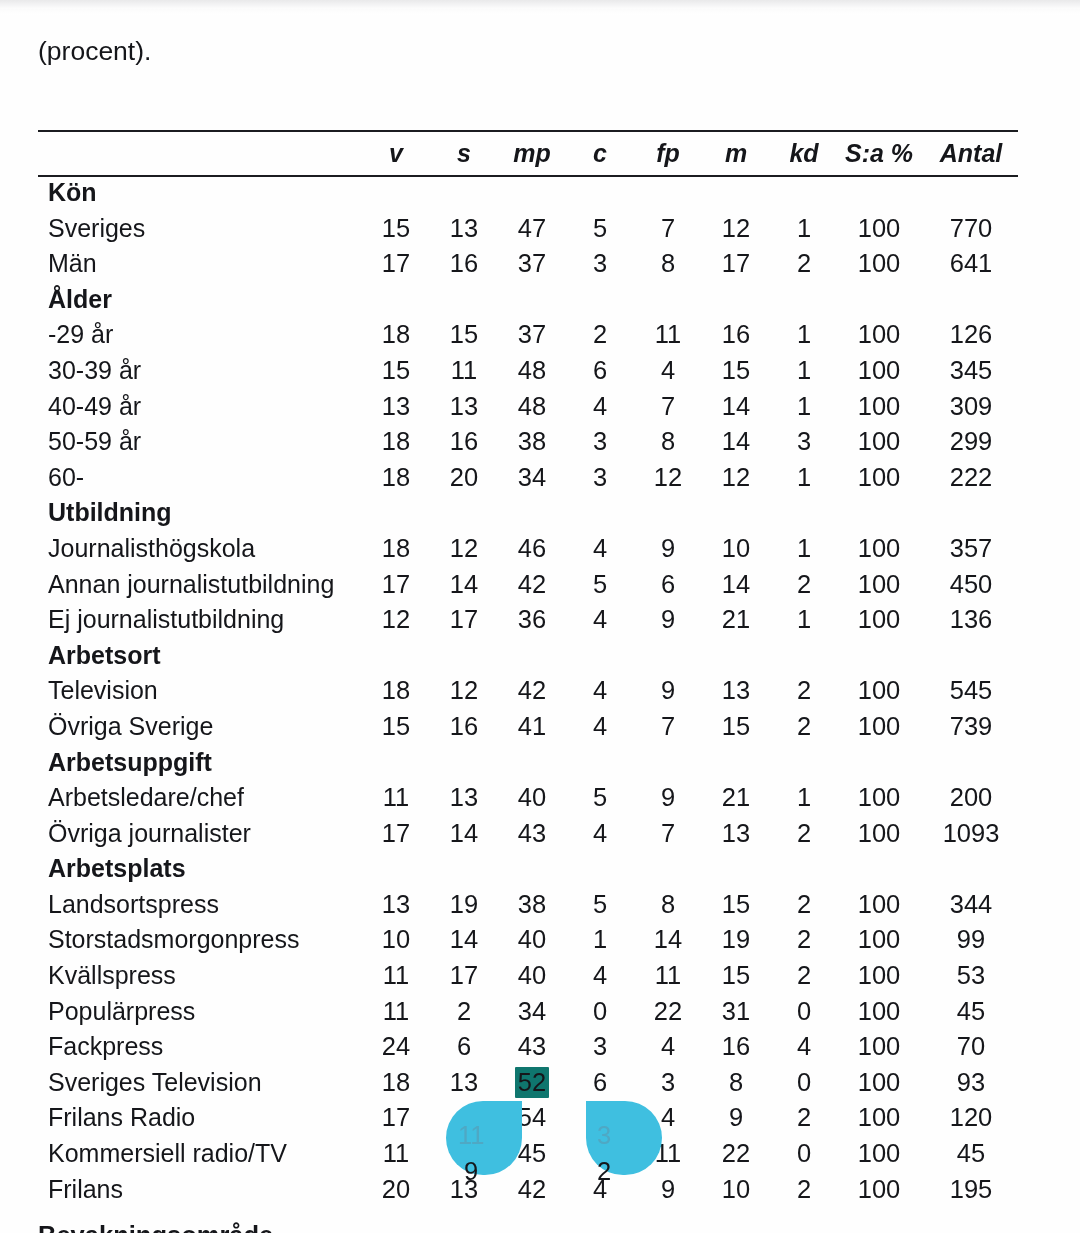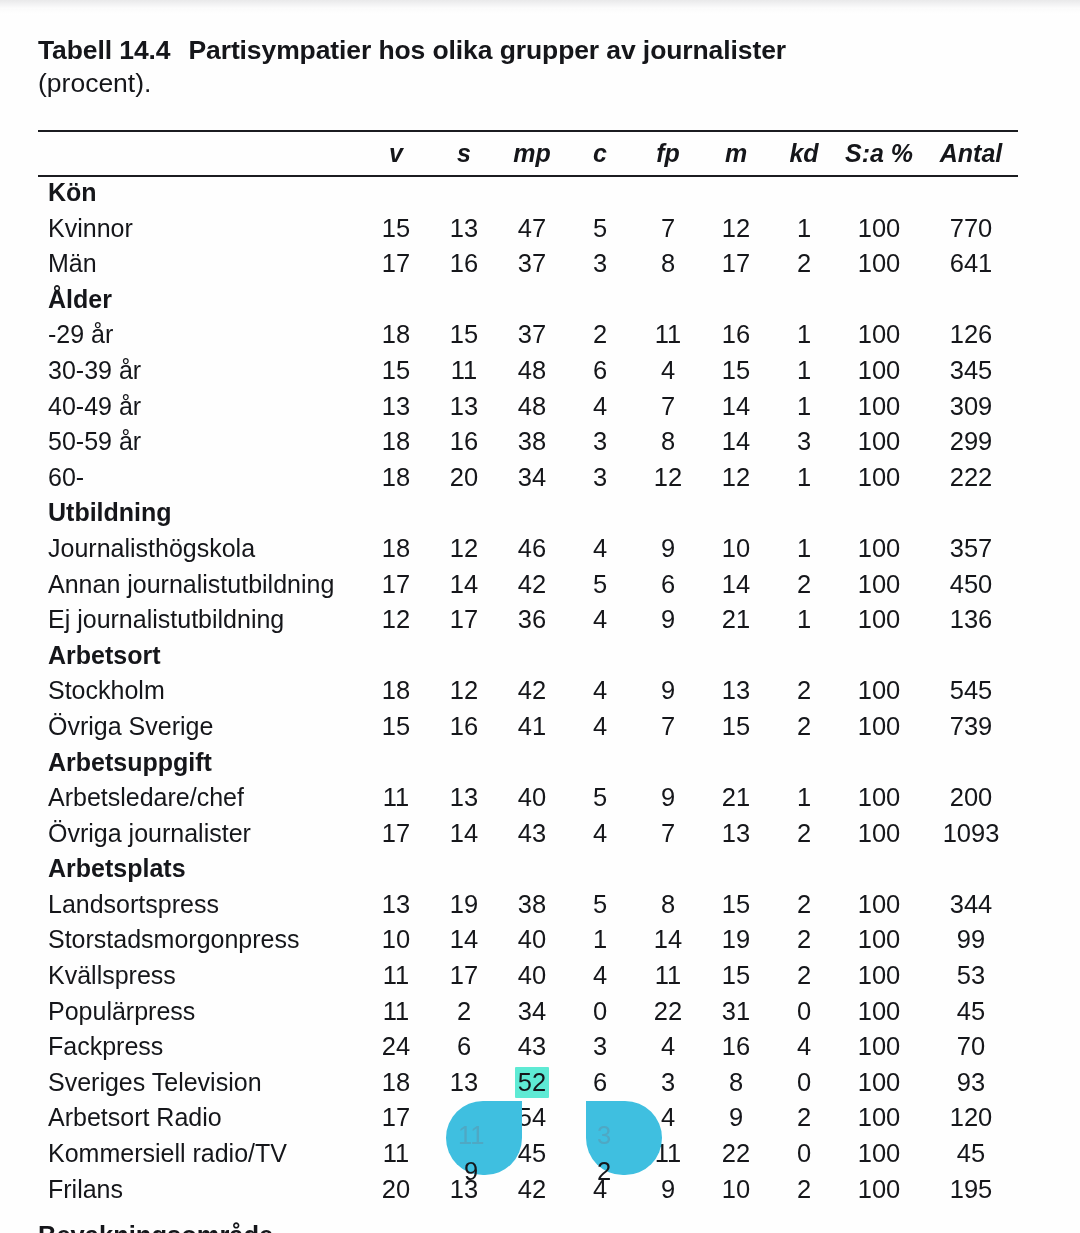--- a/index.html
+++ b/index.html
@@ -181,21 +181,20 @@
 </style>
 </head>
 <body>
 
 <div class="page">
 
   <div class="scan-band"></div>
   <div class="scan-band-2"></div>
 
   <div class="title-block">
-    <div class="title-line1"><span class="title-num">Tabell 14.4</span><span>Partisympatier hos olika grupper av journalister</span></div>
     <div class="title-line2">(procent).</div>
   </div>
 
   <div class="rule rule-top"></div>
   <div class="rule rule-bottom"></div>
 
   <table class="tbl">
     <colgroup>
       <col class="c-label">
         <col class="c-num">
@@ -232,21 +231,21 @@
           <td class="num"></td>
           <td class="num"></td>
           <td class="num"></td>
           <td class="num"></td>
           <td class="num"></td>
           <td class="num"></td>
           <td class="num"></td>
           <td></td>
         </tr>
         <tr class="data">
-          <td class="lbl">Kvinnor</td>
+          <td class="lbl">Sveriges</td>
           <td class="num">15</td>
           <td class="num">13</td>
           <td class="num">47</td>
           <td class="num">5</td>
           <td class="num">7</td>
           <td class="num">12</td>
           <td class="num">1</td>
           <td class="num">100</td>
           <td class="num">770</td>
           <td></td>
@@ -401,21 +400,21 @@
           <td class="num"></td>
           <td class="num"></td>
           <td class="num"></td>
           <td class="num"></td>
           <td class="num"></td>
           <td class="num"></td>
           <td class="num"></td>
           <td></td>
         </tr>
         <tr class="data">
-          <td class="lbl">Stockholm</td>
+          <td class="lbl">Television</td>
           <td class="num">18</td>
           <td class="num">12</td>
           <td class="num">42</td>
           <td class="num">4</td>
           <td class="num">9</td>
           <td class="num">13</td>
           <td class="num">2</td>
           <td class="num">100</td>
           <td class="num">545</td>
           <td></td>
@@ -547,31 +546,31 @@
           <td class="num">16</td>
           <td class="num">4</td>
           <td class="num">100</td>
           <td class="num">70</td>
           <td></td>
         </tr>
         <tr class="data">
           <td class="lbl">Sveriges Television</td>
           <td class="num">18</td>
           <td class="num">13</td>
-          <td class="num"><span class="sel-hl" style="background: #5eead4;">52</span></td>
+          <td class="num"><span class="sel-hl" style="background: #0f766e;">52</span></td>
           <td class="num">6</td>
           <td class="num">3</td>
           <td class="num">8</td>
           <td class="num">0</td>
           <td class="num">100</td>
           <td class="num">93</td>
           <td></td>
         </tr>
         <tr class="data">
-          <td class="lbl">Arbetsort Radio</td>
+          <td class="lbl">Frilans Radio</td>
           <td class="num">17</td>
           <td class="num" style="visibility: hidden;">11</td>
           <td class="num">54</td>
           <td class="num" style="visibility: hidden;">3</td>
           <td class="num">4</td>
           <td class="num">9</td>
           <td class="num">2</td>
           <td class="num">100</td>
           <td class="num">120</td>
           <td></td>

